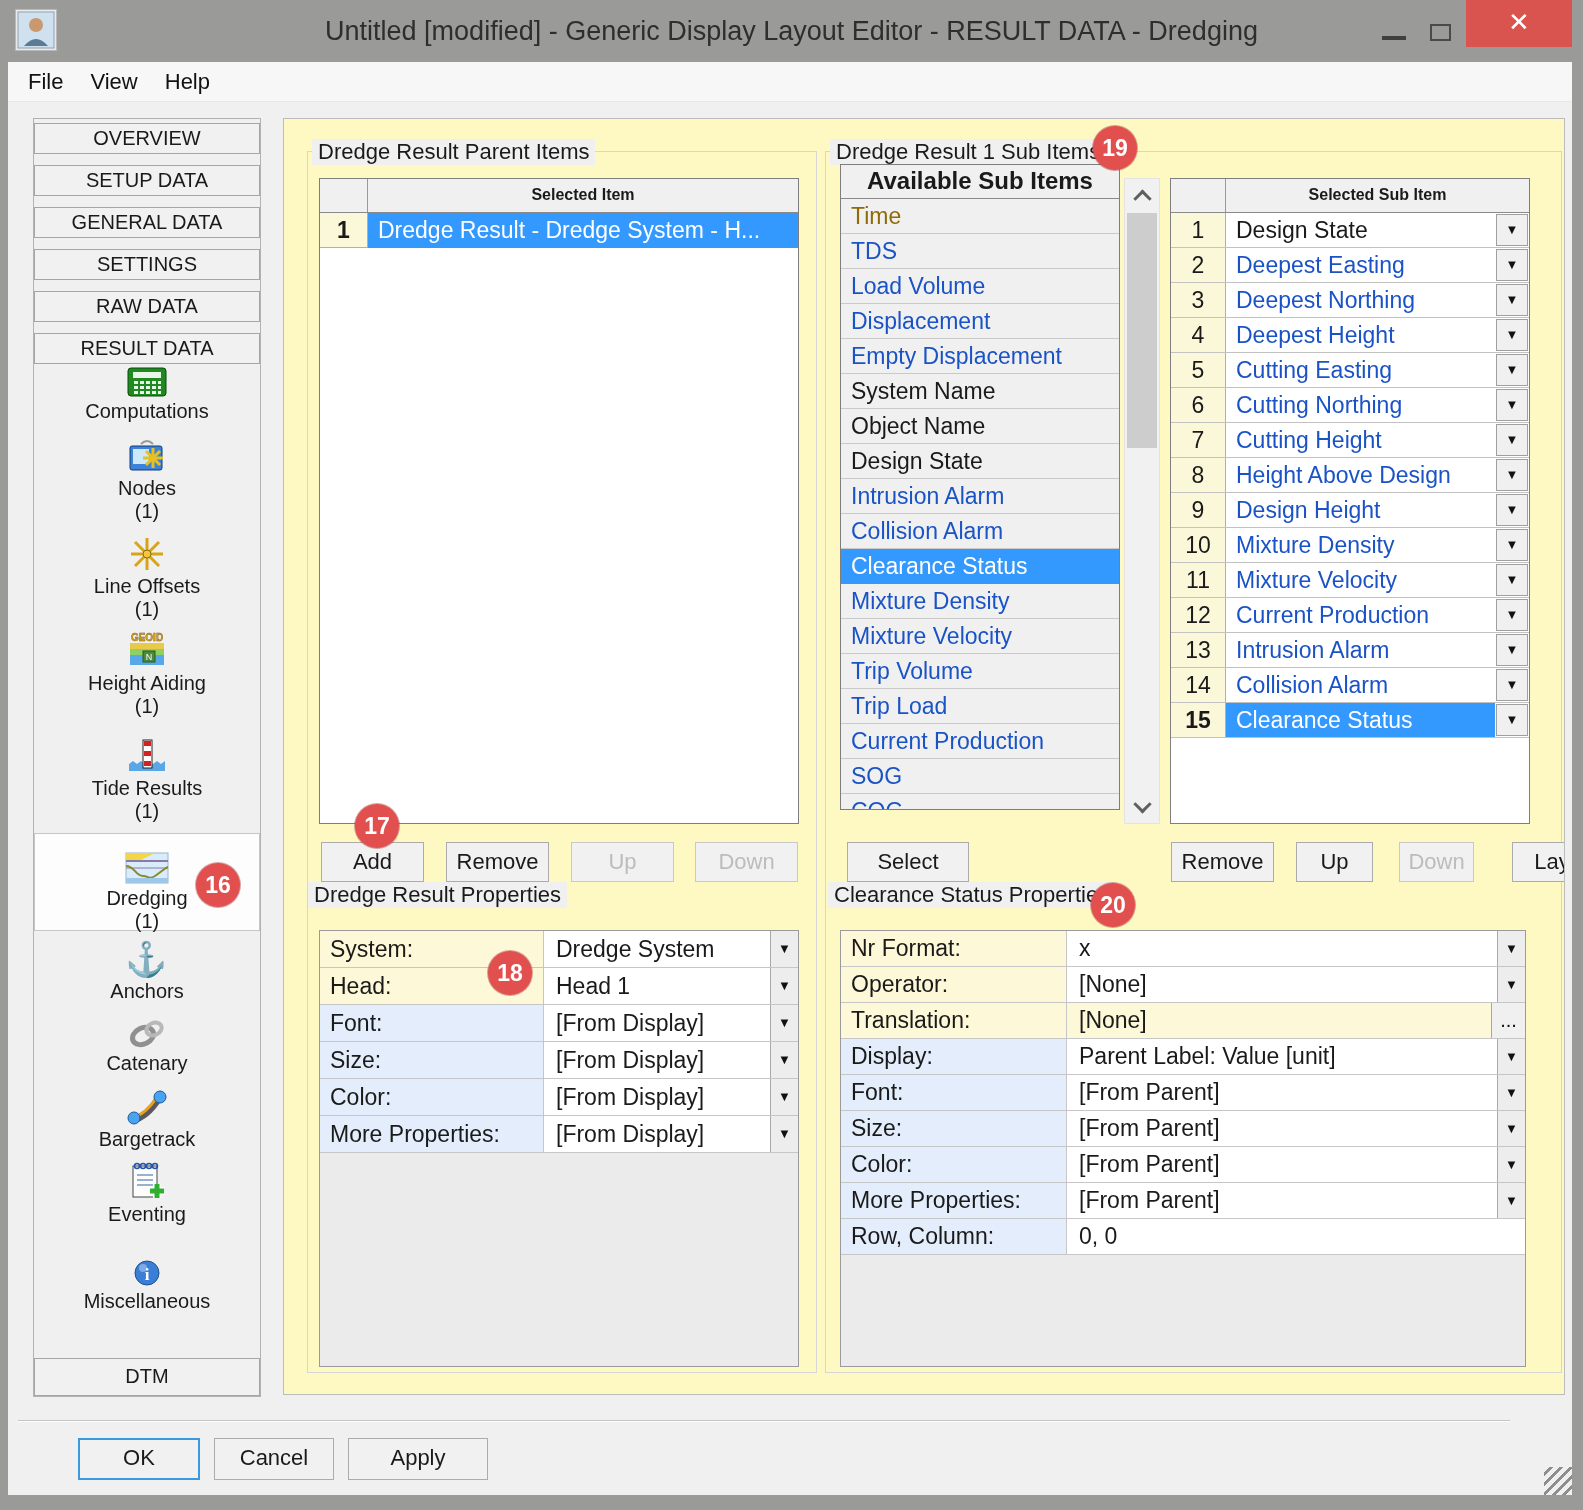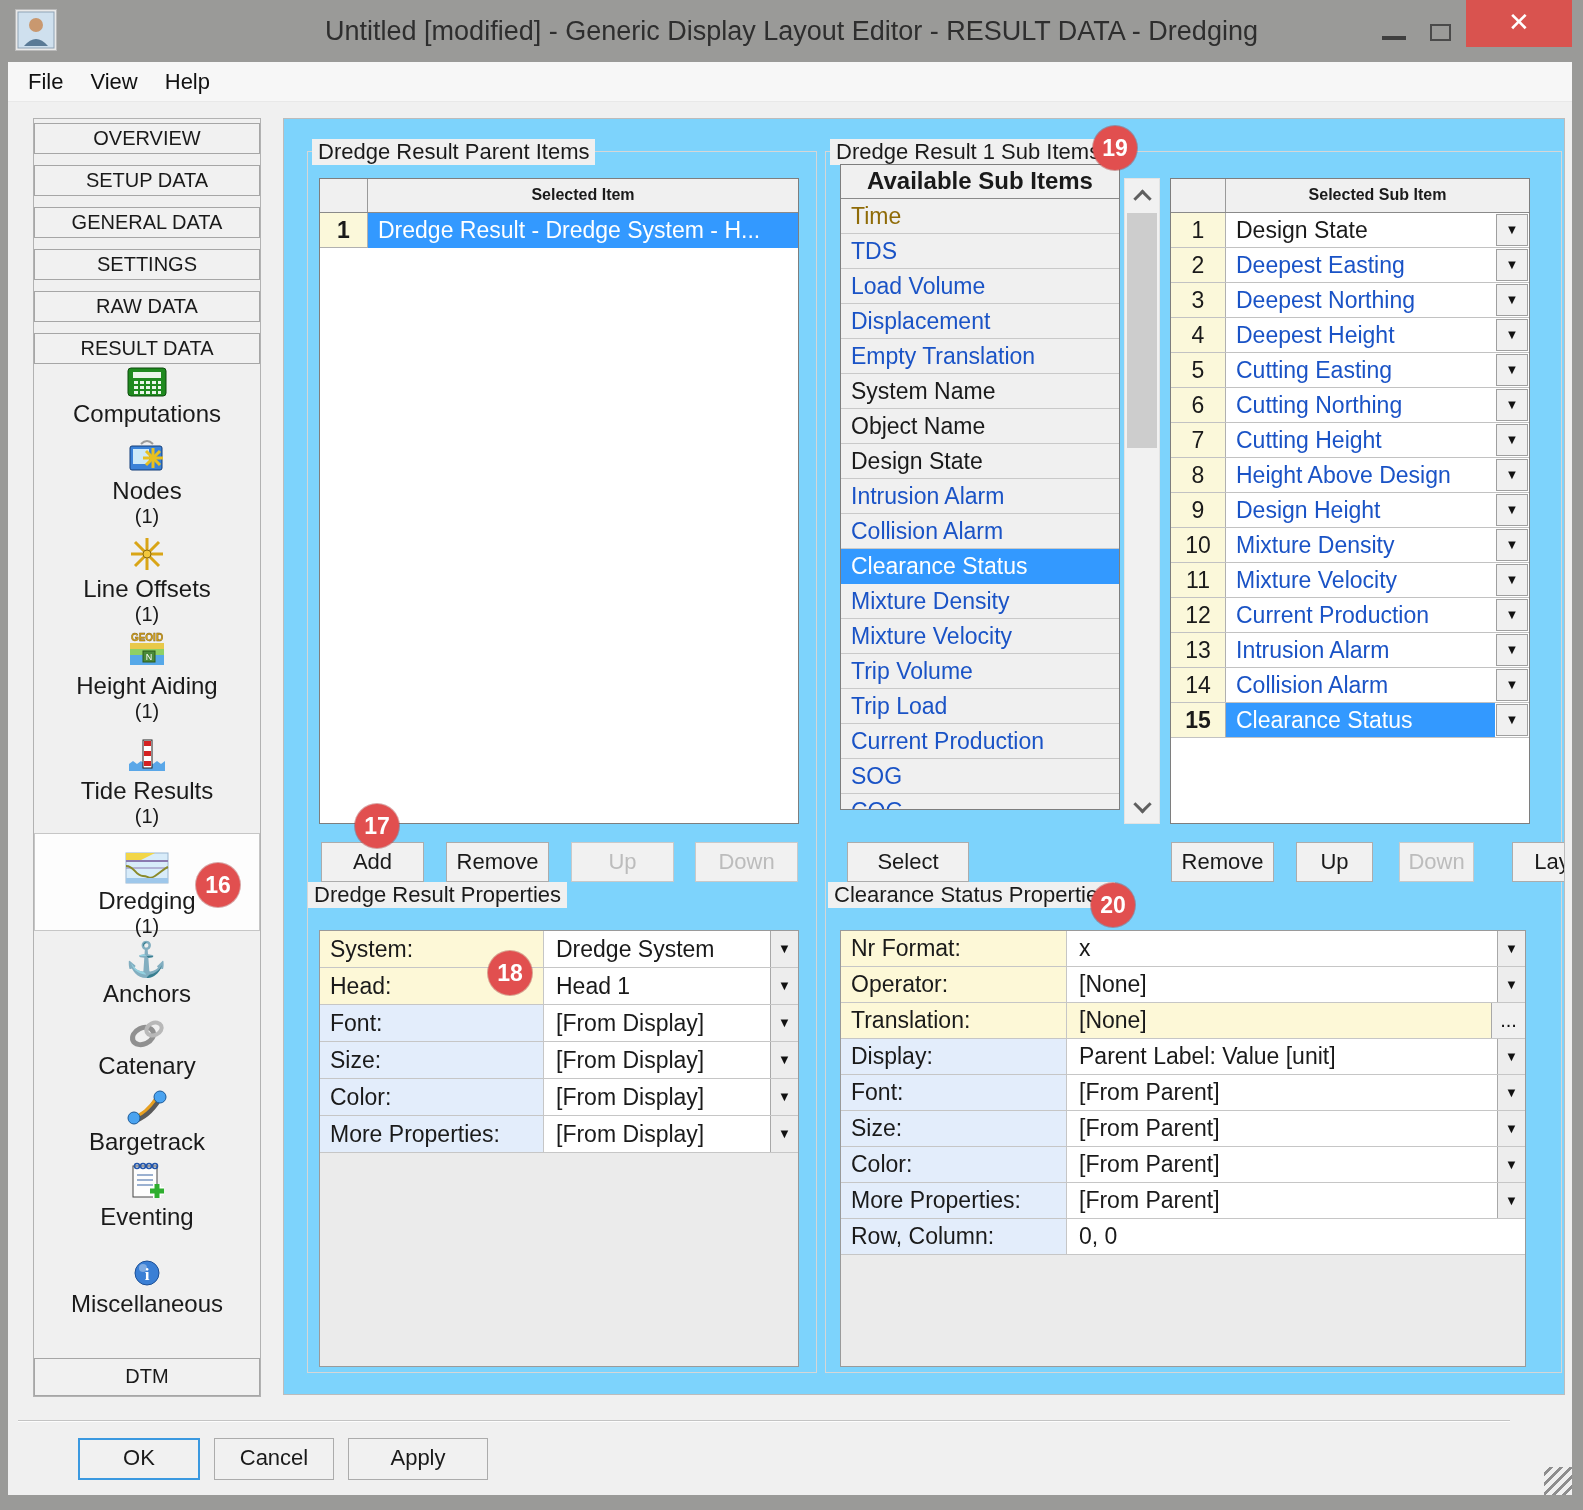--- a/index.html
+++ b/index.html
@@ -23,31 +23,31 @@
              padding-left:20px; font-size:22px; }
   .menuitem { color:#111; }
 
   
   .sidebar { position:absolute; left:25px; top:56px; width:228px; height:1279px;
              border:1px solid #b2b2b2; background:#f0f0f0; }
   .navbtn { position:absolute; left:0; right:0; height:31px; background:#f1f1f1;
             border:1px solid #a6a6a6; font-size:20px; text-align:center; line-height:28px; }
   .tree-item { position:absolute; left:0; right:0; text-align:center; }
   .ticon { height:38px; display:flex; justify-content:center; align-items:flex-end; }
-  .tlabel { font-size:24px; margin-top:3px; }
+  .tlabel { font-size:20px; margin-top:3px; }
   .tcount { font-size:20px; }
   .tree-sel { position:absolute; left:0; right:0; top:714px; height:98px; background:#fdfdfd;
               border:1px solid #c6c6c6; text-align:center; padding-top:12px; }
   .dtmbtn { position:absolute; bottom:0; left:0; right:0; height:38px; border:1px solid #a6a6a6;
             background:#f1f1f1; font-size:20px; line-height:35px; text-align:center; }
   .glyph { font-size:34px; color:#777; line-height:36px; }
 
   
   .main { position:absolute; left:275px; top:56px; width:1282px; height:1277px;
-          border:1px solid #bcbcbc; background:#7dd3fc; overflow:hidden; }
+          border:1px solid #bcbcbc; background:#fef9c3; overflow:hidden; }
   .group { position:absolute; border:1px solid #d6d6d6; }
   .grouplabel { position:absolute; top:-13px; left:4px; background:#f0f0f0; padding:0 6px;
                 font-size:22px; white-space:nowrap; }
 
   
   .listbox { position:absolute; background:#fff; border:1px solid #7e7e7e; overflow:hidden; }
   .listhdr { display:flex; height:34px; background:#f0f0f0; border-bottom:1px solid #8a8a8a;
              font-weight:bold; font-size:16px; }
   .hnum { border-right:1px solid #9a9a9a; }
   .hlabel { flex:1; text-align:center; line-height:32px; }
@@ -391,21 +391,21 @@
 
     <div class="group" style="left:541px; top:32px; width:737px; height:1222px; overflow:visible;">
       <div class="grouplabel">Dredge Result 1 Sub Items</div>
 
       <div class="listbox alist" style="left:14px; top:12px; width:280px; height:646px;">
         <div class="ahdr">Available Sub Items</div>
         <div class="arow c-brown">Time</div>
         <div class="arow c-blue">TDS</div>
         <div class="arow c-blue">Load Volume</div>
         <div class="arow c-blue">Displacement</div>
-        <div class="arow c-blue">Empty Translation</div>
+        <div class="arow c-blue">Empty Displacement</div>
         <div class="arow c-black">System Name</div>
         <div class="arow c-black">Object Name</div>
         <div class="arow c-black">Design State</div>
         <div class="arow c-blue">Intrusion Alarm</div>
         <div class="arow c-blue">Collision Alarm</div>
         <div class="arow c-sel">Clearance Status</div>
         <div class="arow c-blue">Mixture Density</div>
         <div class="arow c-blue">Mixture Velocity</div>
         <div class="arow c-blue">Trip Volume</div>
         <div class="arow c-blue">Trip Load</div>

